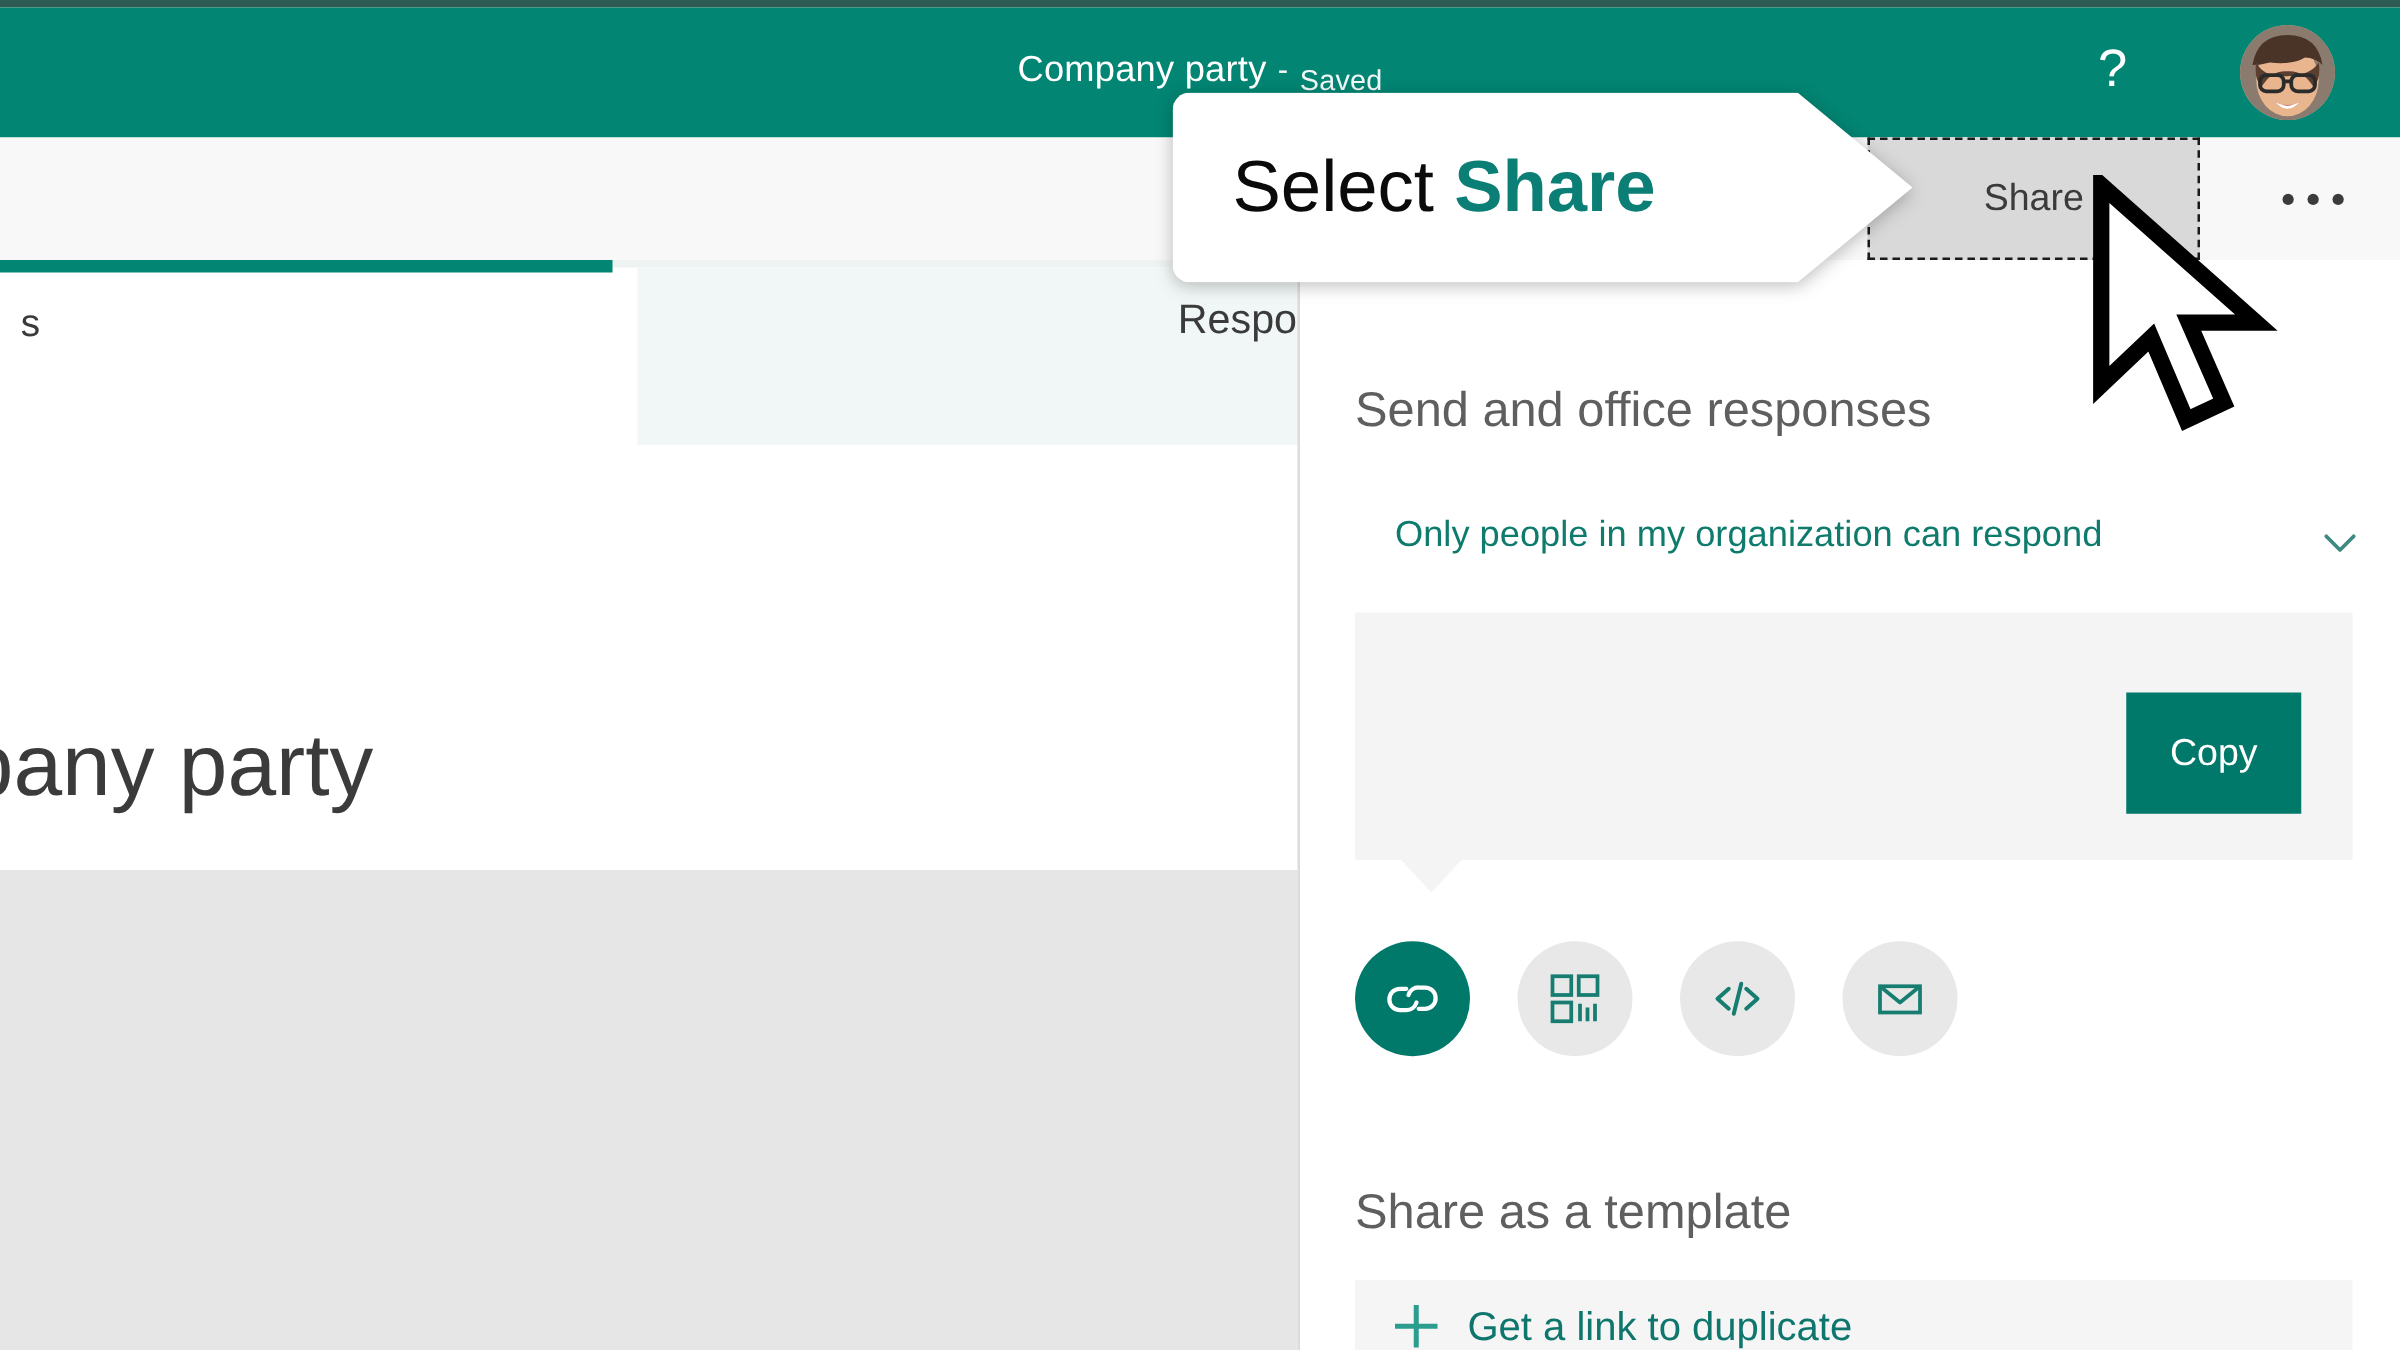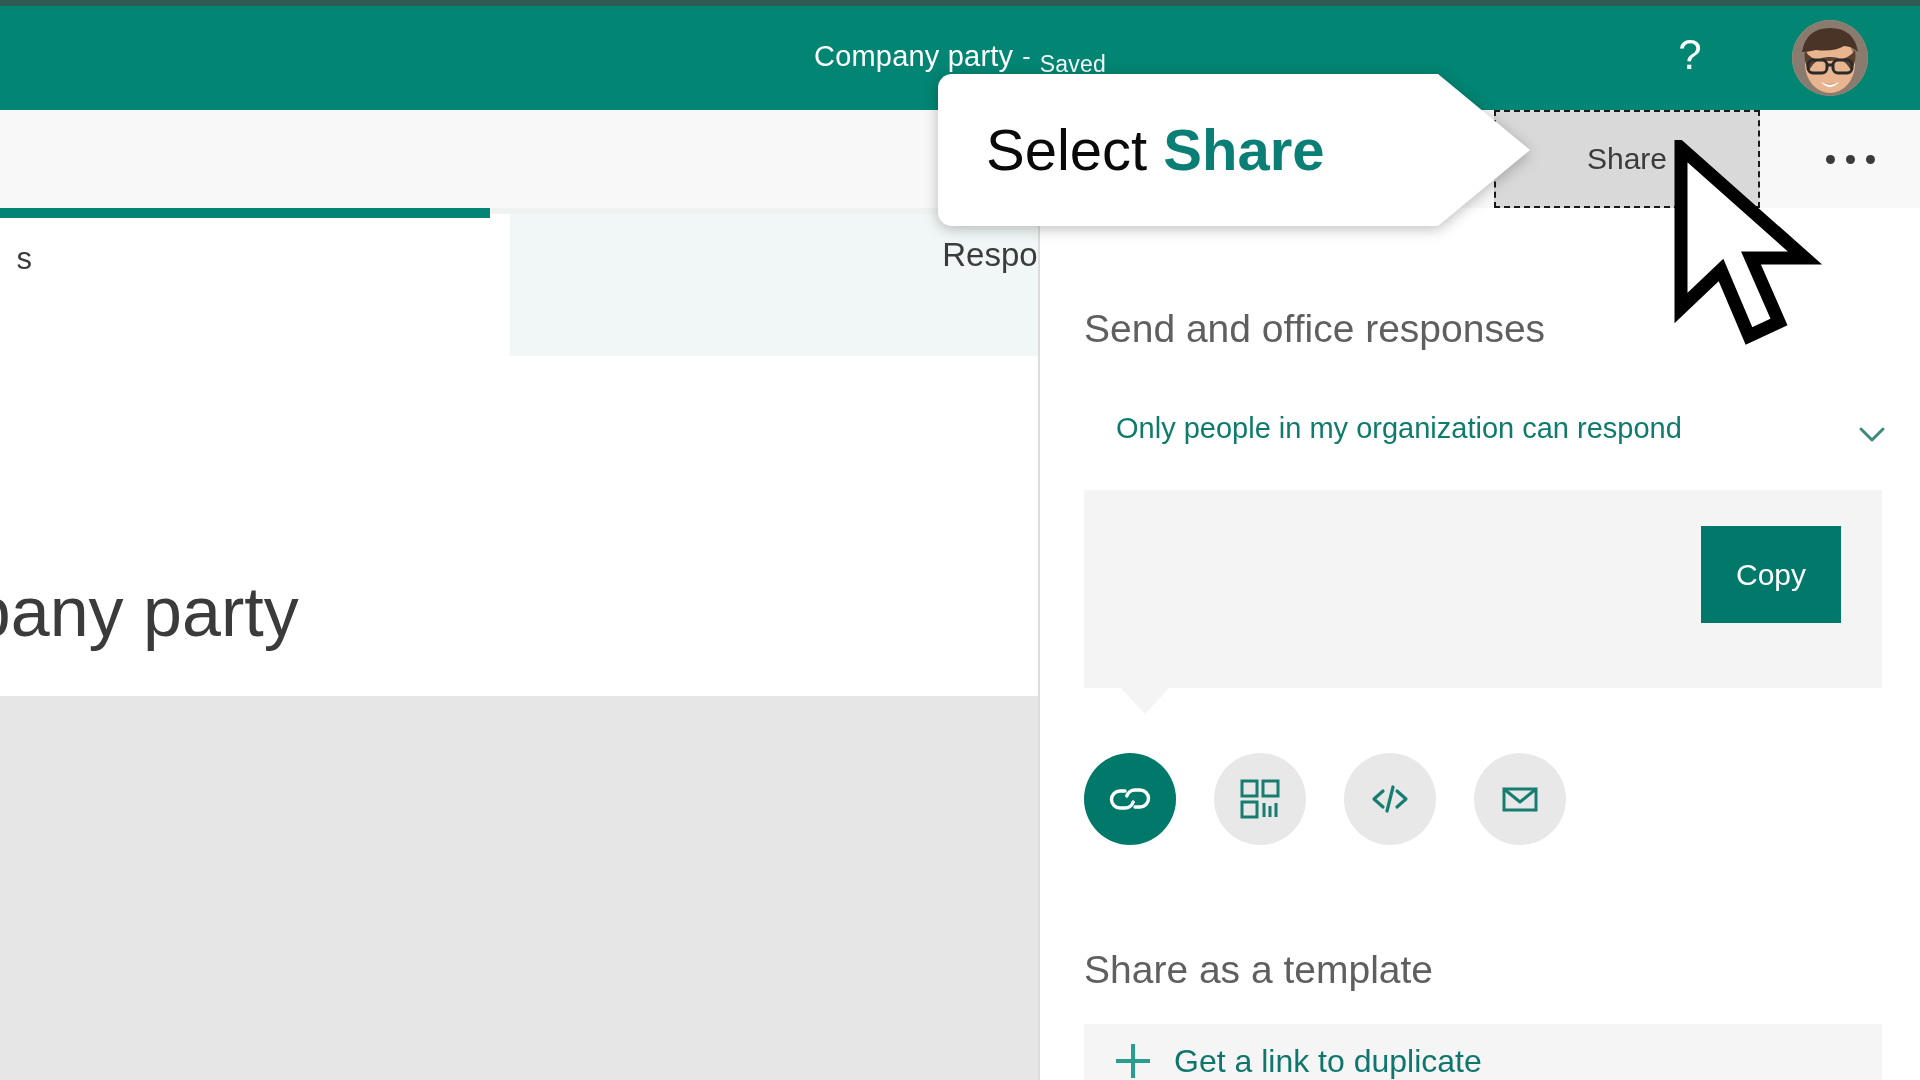--- a/index.html
+++ b/index.html
@@ -189,21 +189,21 @@
     border: 2px solid #bdbdbd;
     display: flex; align-items: center;
     padding: 0 14px;
     overflow: hidden;
   }
   .url-input span {
     color: #3b3b3b; font-size: 27px;
     white-space: nowrap;
   }
   .copy-btn {
-    position: absolute; left: 617px; top: 36px;
+    position: absolute; left: 617px; top: 64px;
     width: 140px; height: 97px;
     background: #00786a;
     display: flex; align-items: center; justify-content: center;
     color: #ffffff; font-size: 30px;
   }
 
   .method-row {
     position: absolute; left: 44px; top: 537px;
     width: 798px; height: 108px;
     display: flex; align-items: center; gap: 38px;

